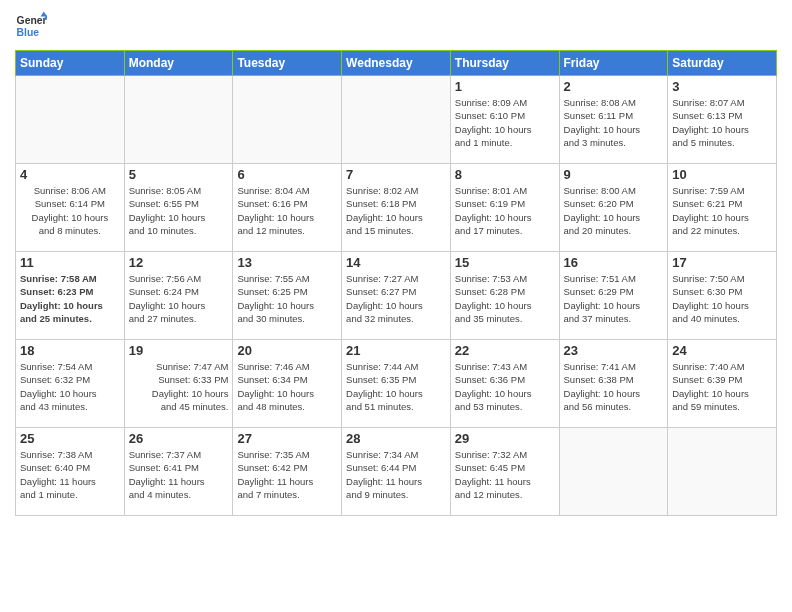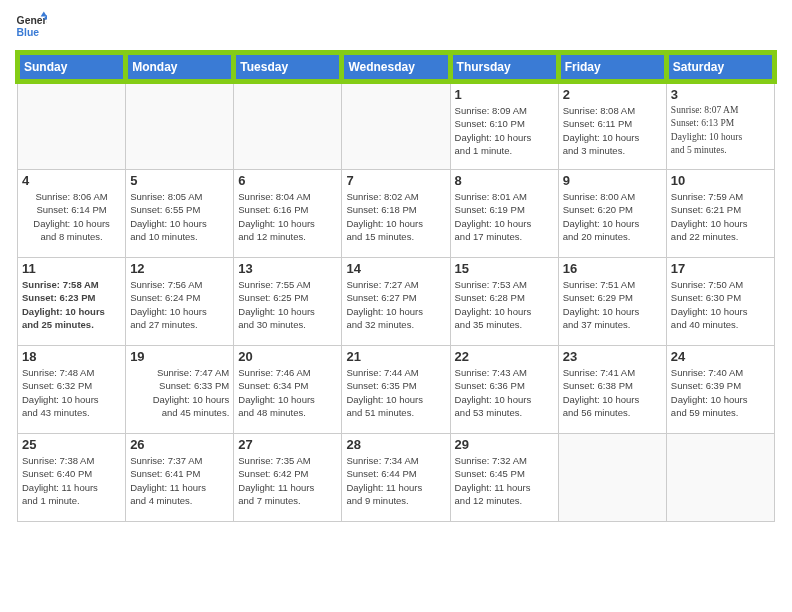--- a/index.html
+++ b/index.html
@@ -48,21 +48,21 @@
       border-collapse: collapse;
       table-layout: fixed;
     }
     .calendar th {
       background: #3a7bd5;
       color: #fff;
       font-size: 12px;
       font-weight: bold;
       padding: 5px 4px;
       text-align: left;
-      border: 5px solid #84cc16;
+      border: 1px solid #84cc16;
     }
     .calendar td {
       border: 1px solid #ccc;
       vertical-align: top;
       padding: 3px 4px;
       font-size: 10px;
       color: #333;
       height: 88px;
       background: #fff;
     }
@@ -127,21 +127,21 @@
           </td>
           <td>
             <div class="day-num">2</div>
             <div class="day-info" style="white-space: pre-line;">Sunrise: 8:08 AM
 Sunset: 6:11 PM
 Daylight: 10 hours
 and 3 minutes.</div>
           </td>
           <td>
             <div class="day-num">3</div>
-            <div class="day-info" style="white-space: pre-line; font-family: Liberation Serif, serif;">Sunrise: 8:07 AM
+            <div class="day-info" style="white-space: pre-line;">Sunrise: 8:07 AM
 Sunset: 6:13 PM
 Daylight: 10 hours
 and 5 minutes.</div>
           </td>
         </tr>
         <tr>
           <td>
             <div class="day-num">4</div>
             <div class="day-info" style="white-space: pre-line; text-align: center;">Sunrise: 8:06 AM
 Sunset: 6:14 PM
@@ -238,21 +238,21 @@
             <div class="day-num">17</div>
             <div class="day-info" style="white-space: pre-line;">Sunrise: 7:50 AM
 Sunset: 6:30 PM
 Daylight: 10 hours
 and 40 minutes.</div>
           </td>
         </tr>
         <tr>
           <td>
             <div class="day-num">18</div>
-            <div class="day-info" style="white-space: pre-line;">Sunrise: 7:48 AM
+            <div class="day-info" style="white-space: pre-line;">Sunrise: 7:54 AM
 Sunset: 6:32 PM
 Daylight: 10 hours
 and 43 minutes.</div>
           </td>
           <td>
             <div class="day-num">19</div>
             <div class="day-info" style="white-space: pre-line; text-align: right;">Sunrise: 7:47 AM
 Sunset: 6:33 PM
 Daylight: 10 hours
 and 45 minutes.</div>

